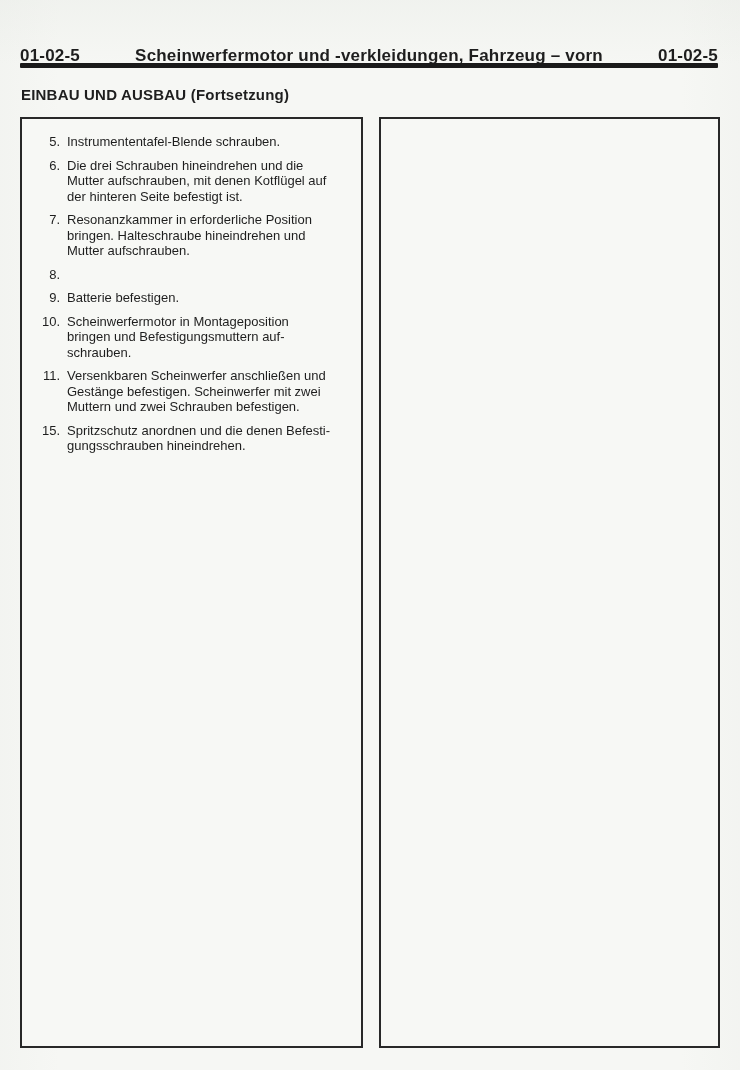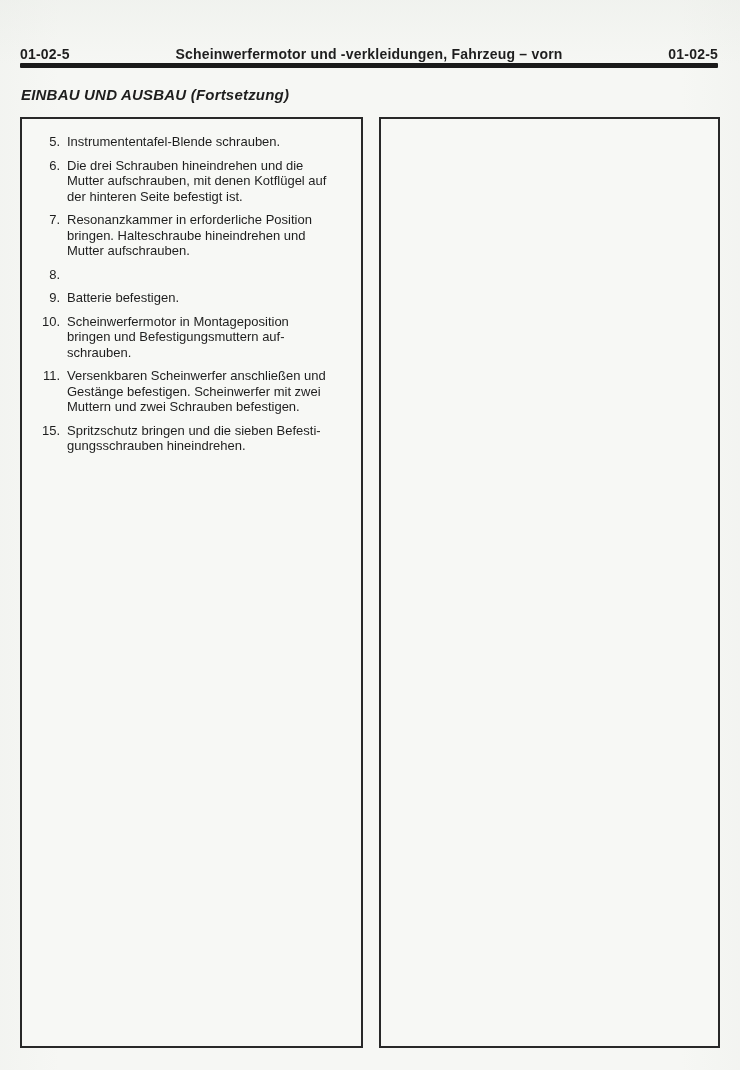--- a/index.html
+++ b/index.html
@@ -27,21 +27,21 @@
   }
 
   .header-row {
     position: absolute;
     left: 20px;
     width: 698px;
     top: 46px;
     display: flex;
     justify-content: space-between;
     align-items: center;
-    font-size: 14px;
+    font-size: 17px;
     font-weight: bold;
     letter-spacing: 0.2px;
   }
   .header-title {
     position: absolute;
     left: 0;
     right: 0;
     text-align: center;
   }
   .header-code-left, .header-code-right {
@@ -59,21 +59,20 @@
     border-radius: 1px;
   }
 
   .section-heading {
     position: absolute;
     left: 21px;
     top: 86px;
     font-size: 15px;
     font-weight: bold;
     letter-spacing: 0.2px;
-    font-style: italic;
   }
 
   .panel {
     position: absolute;
     top: 117px;
     height: 931px;
     border: 2px solid #282828;
     background: #f7f8f5;
     box-sizing: border-box;
   }
@@ -154,19 +153,19 @@
 schrauben.</span>
     </li>
     <li class="item">
       <span class="num">11.</span>
       <span class="txt">Versenkbaren Scheinwerfer anschließen und
 Gestänge befestigen. Scheinwerfer mit zwei
 Muttern und zwei Schrauben befestigen.</span>
     </li>
     <li class="item">
       <span class="num">15.</span>
-      <span class="txt">Spritzschutz bringen und die sieben Befesti-
+      <span class="txt">Spritzschutz anordnen und die denen Befesti-
 gungsschrauben hineindrehen.</span>
     </li>
   </ol>
 </div>
 
 <div class="panel panel-right"></div>
 
 </body></html>

